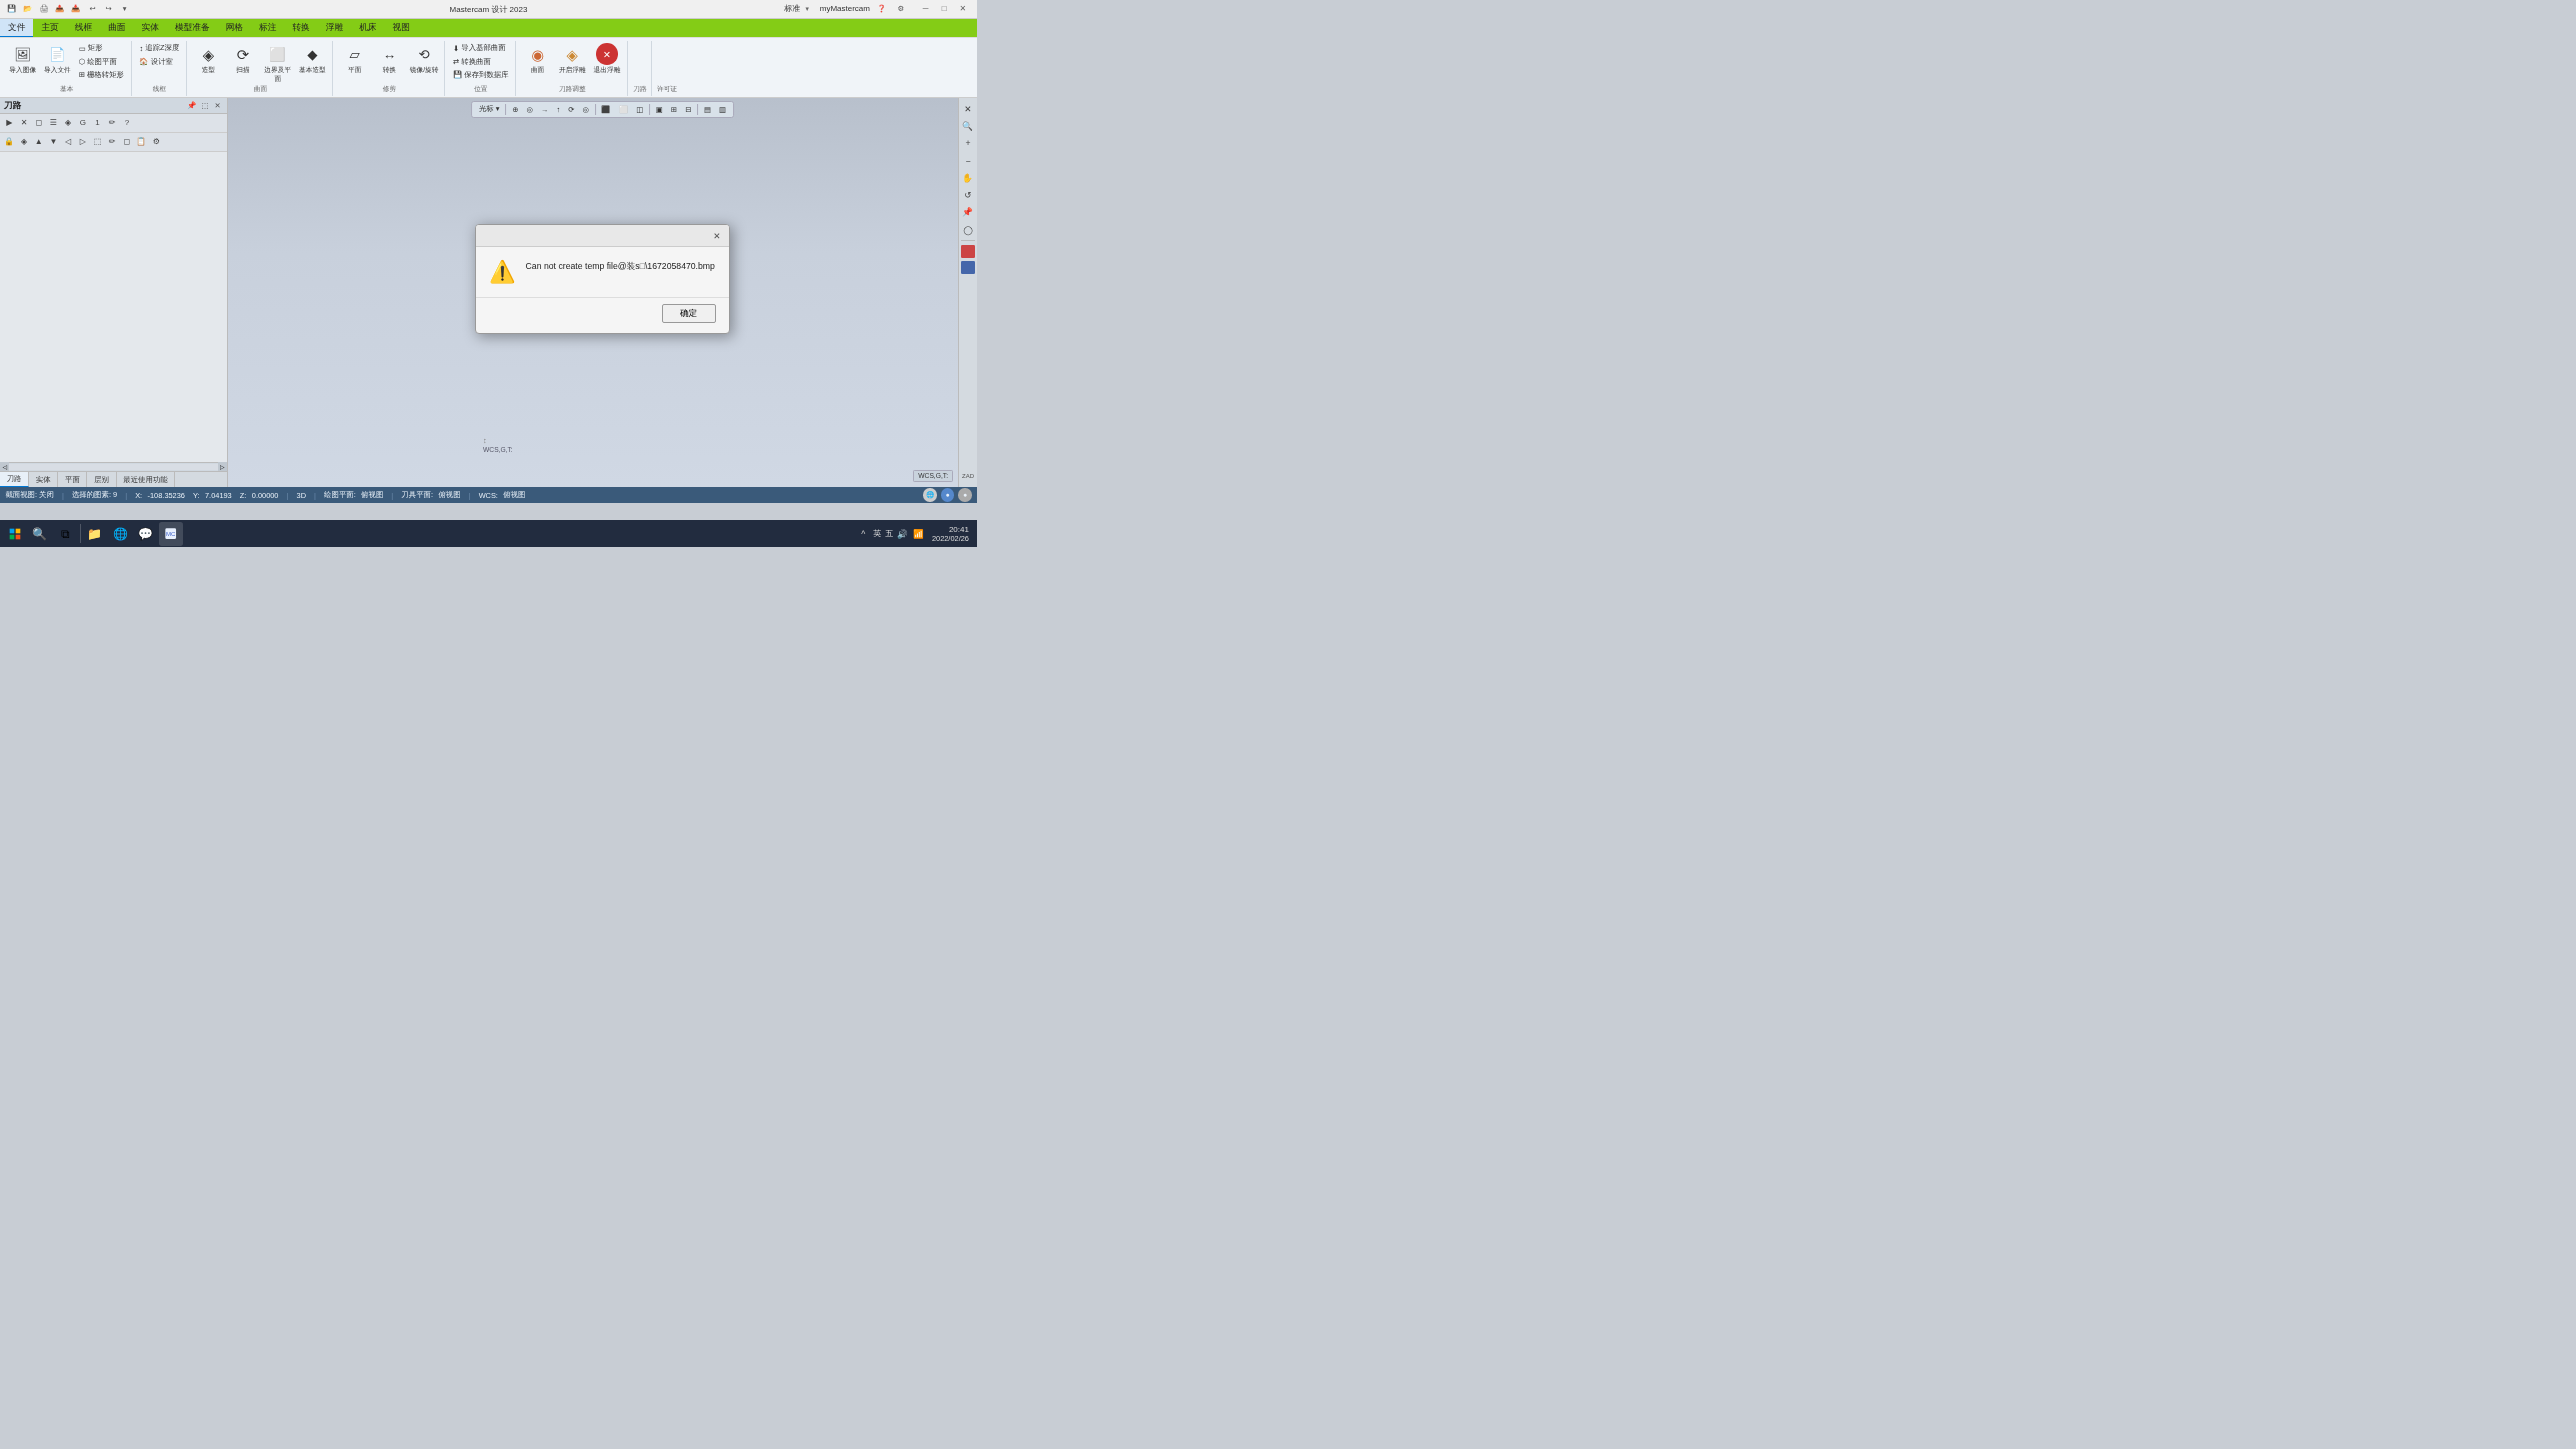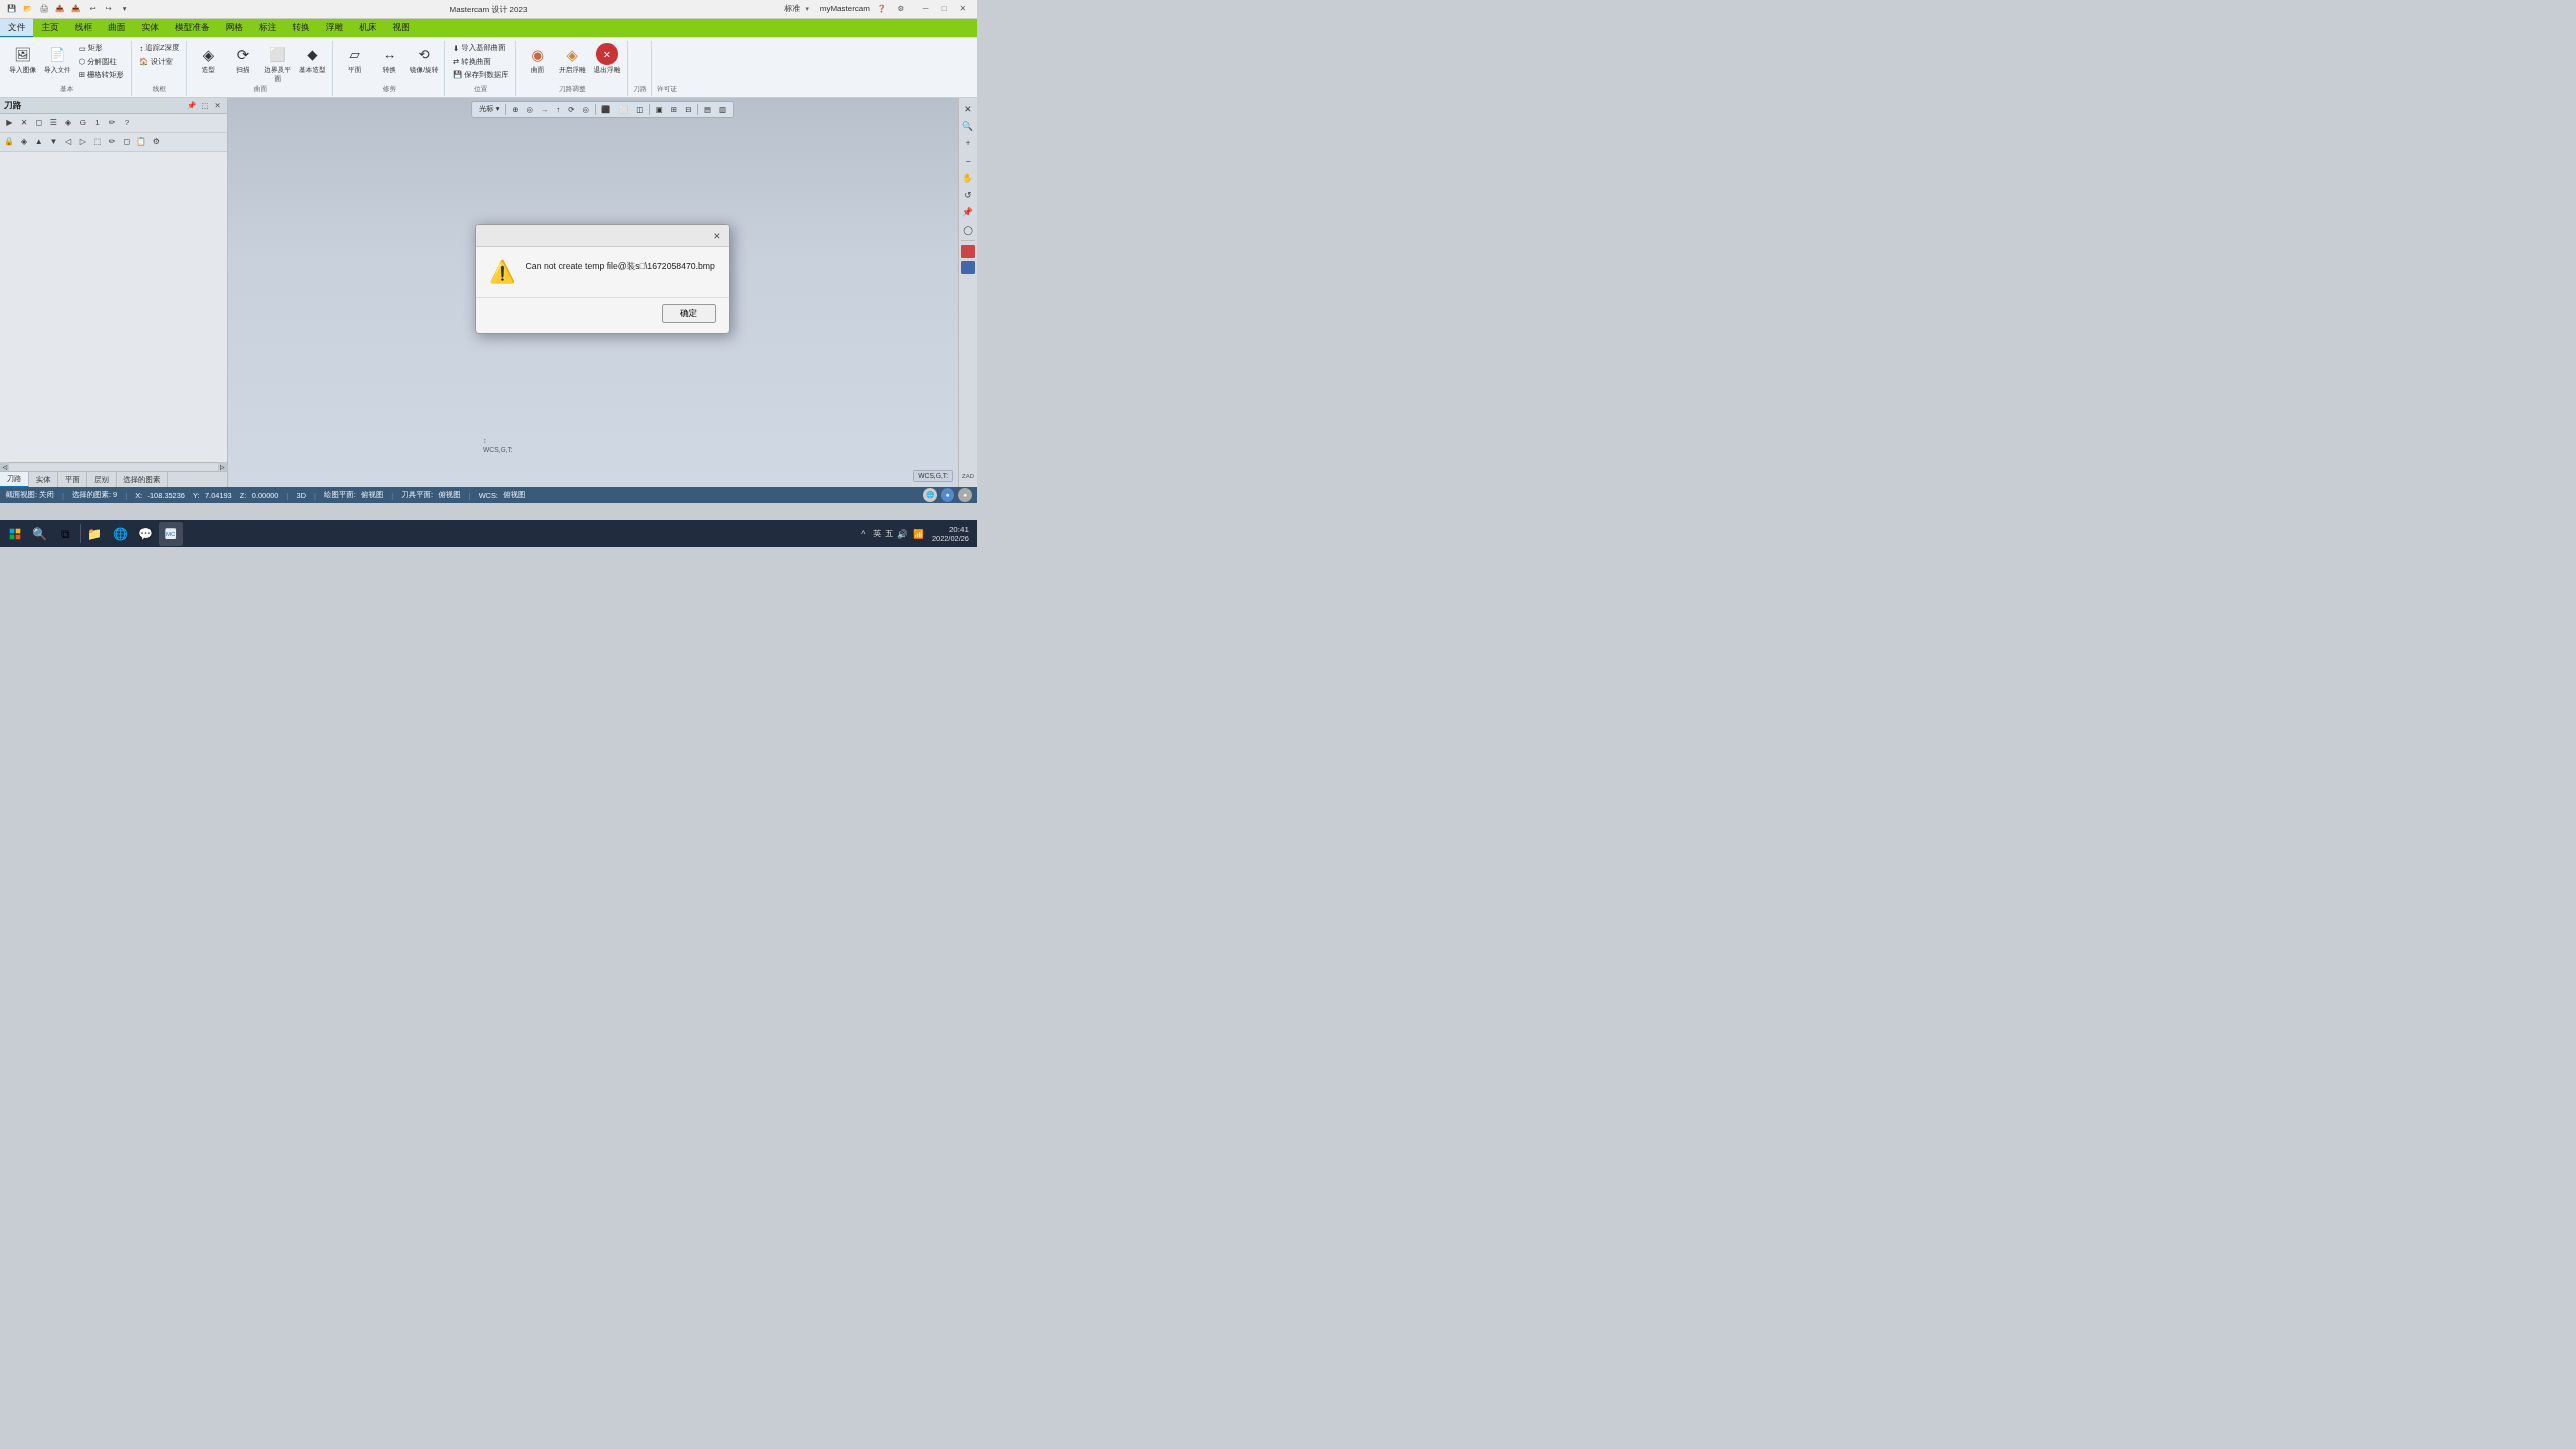--- a/index.html
+++ b/index.html
@@ -507,21 +507,21 @@
         <div class="icon-box">📄</div>
         <span>导入文件</span>
       </div>
       <div class="ribbon-small-col">
         <div class="ribbon-btn-small">
           <span>▭</span>
           <span>矩形</span>
         </div>
         <div class="ribbon-btn-small">
           <span>⬡</span>
-          <span>分解圆柱</span>
+          <span>绘图平面</span>
         </div>
         <div class="ribbon-btn-small">
           <span>⊞</span>
           <span>栅格转矩形</span>
         </div>
       </div>
     </div>
     <div class="ribbon-group-label">基本</div>
   </div>
 
@@ -674,21 +674,21 @@
       <div class="h-scroll-btn">◁</div>
       <div class="h-scroll-track"></div>
       <div class="h-scroll-btn">▷</div>
     </div>
 
     <div id="left-panel-tabs">
       <div class="lp-tab active">刀路</div>
       <div class="lp-tab">实体</div>
       <div class="lp-tab">平面</div>
       <div class="lp-tab">层别</div>
-      <div class="lp-tab">选择的图素</div>
+      <div class="lp-tab">最近使用功能</div>
     </div>
   </div>
 
   <div id="viewport">
 
     <div id="viewport-toolbar">
       <div class="vt-btn">光标 ▾</div>
       <div class="vt-sep"></div>
       <div class="vt-btn">⊕</div>
       <div class="vt-btn">◎</div>

